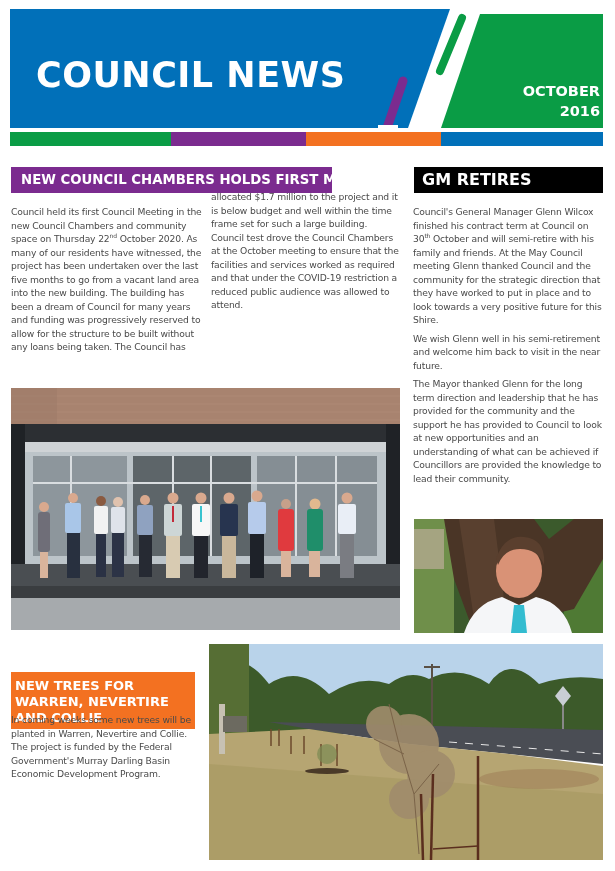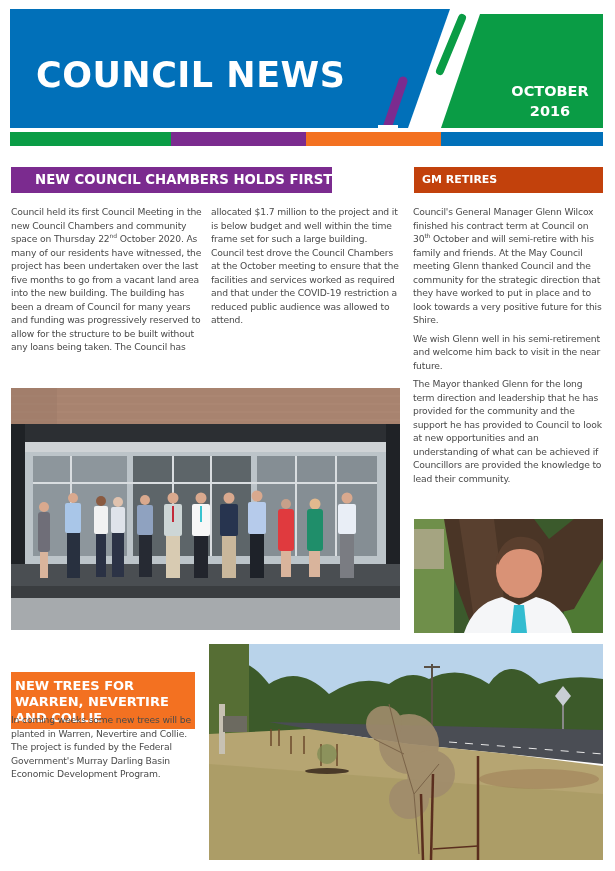--- a/index.html
+++ b/index.html
@@ -4,38 +4,38 @@
   <style>
     * { margin: 0; padding: 0; box-sizing: border-box; }
     html, body { width: 615px; height: 871px; background: #ffffff; overflow: hidden; }
     body { position: relative; font-family: "DejaVu Sans", sans-serif; color: #444444; }
 
     
     .masthead { position: absolute; left: 10px; top: 9px; width: 545px; height: 119px; border-radius: 12px; }
     .mast-blue { position: absolute; left: 0; top: 0; width: 593px; height: 119px; background: #0170b9; }
     .mast-svg { position: absolute; left: 0; top: 0; }
     .mast-title { position: absolute; left: 26px; top: 46px; font-family: "DejaVu Sans", sans-serif; font-weight: bold; font-size: 35px; letter-spacing: 0.5px; color: #ffffff; white-space: nowrap; }
-    .mast-date { position: absolute; left: 490px; top: 72px; width: 100px; text-align: center; font-family: "DejaVu Sans", sans-serif; font-weight: bold; font-size: 14.5px; line-height: 20px; color: #ffffff; }
+    .mast-date { position: absolute; left: 490px; top: 72px; width: 100px; text-align: right; font-family: "DejaVu Sans", sans-serif; font-weight: bold; font-size: 14.5px; line-height: 20px; color: #ffffff; }
 
     
     .strip { position: absolute; left: 10px; top: 132px; width: 593px; height: 14px; display: flex; }
     .strip span { display: block; height: 14px; }
 
     
     .sec-head { position: absolute; color: #ffffff; font-weight: bold; font-family: "DejaVu Sans", sans-serif; }
-    .head-chambers { left: 11px; top: 167px; width: 321px; height: 26px; background: #7b2b8f; font-size: 13.3px; line-height: 26px; padding-left: 24px; white-space: nowrap; }
-    .head-gm { left: 414px; top: 167px; width: 189px; height: 26px; background: #c2410c; font-size: 11px; line-height: 26px; padding-left: 8px; }
+    .head-chambers { left: 11px; top: 167px; width: 321px; height: 26px; background: #7b2b8f; font-size: 13.3px; line-height: 26px; padding-left: 10px; white-space: nowrap; }
+    .head-gm { left: 414px; top: 167px; width: 189px; height: 26px; background: #000000; font-size: 16px; line-height: 26px; padding-left: 8px; }
     .head-trees { left: 11px; top: 672px; width: 184px; height: 57px; background: #f37121; font-size: 13px; line-height: 16px; padding: 6px 0 0 4px; }
 
     
     .txt { position: absolute; font-family: "DejaVu Sans", sans-serif; font-size: 9.2px; line-height: 13.5px; color: #4a4a4a; letter-spacing: -0.15px; }
     .txt p { margin-bottom: 5px; }
     .txt sup { font-size: 6px; line-height: 0; }
     .col1 { left: 11px; top: 205px; width: 192px; }
-    .col2 { left: 211px; top: 205px; width: 190px; }
+    .col2 { left: 211px; top: 190px; width: 190px; }
     .col3 { left: 413px; top: 205px; width: 192px; }
     .col4 { left: 11px; top: 713px; width: 190px; }
 
     
     .photo { position: absolute; overflow: hidden; }
     .photo-council { left: 11px; top: 388px; width: 389px; height: 242px; }
     .photo-gm { left: 414px; top: 519px; width: 189px; height: 114px; }
     .photo-trees { left: 209px; top: 644px; width: 394px; height: 216px; }
     .photo svg { display: block; }
   </style>

